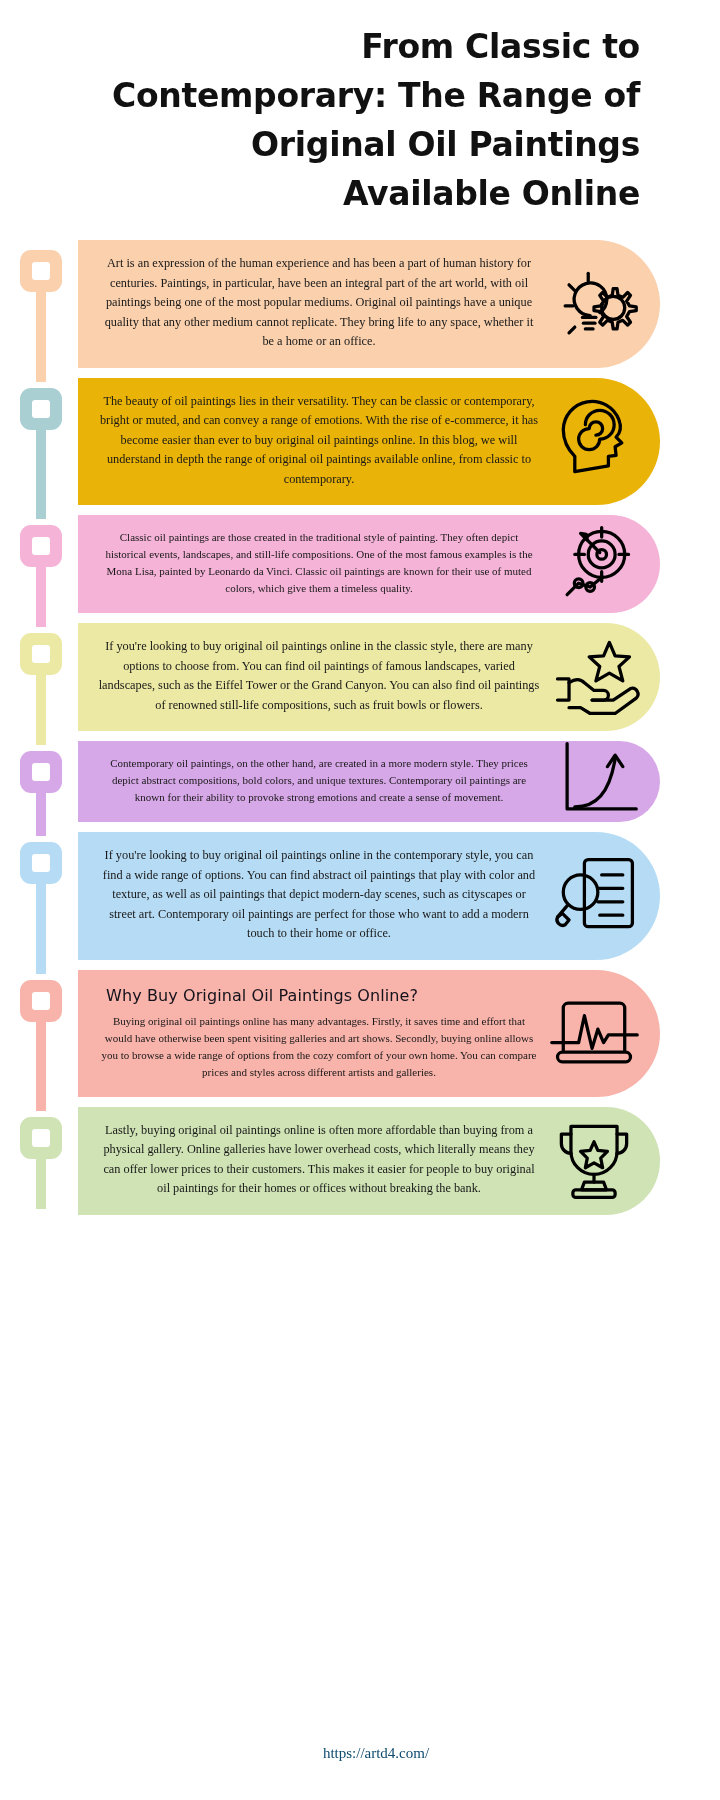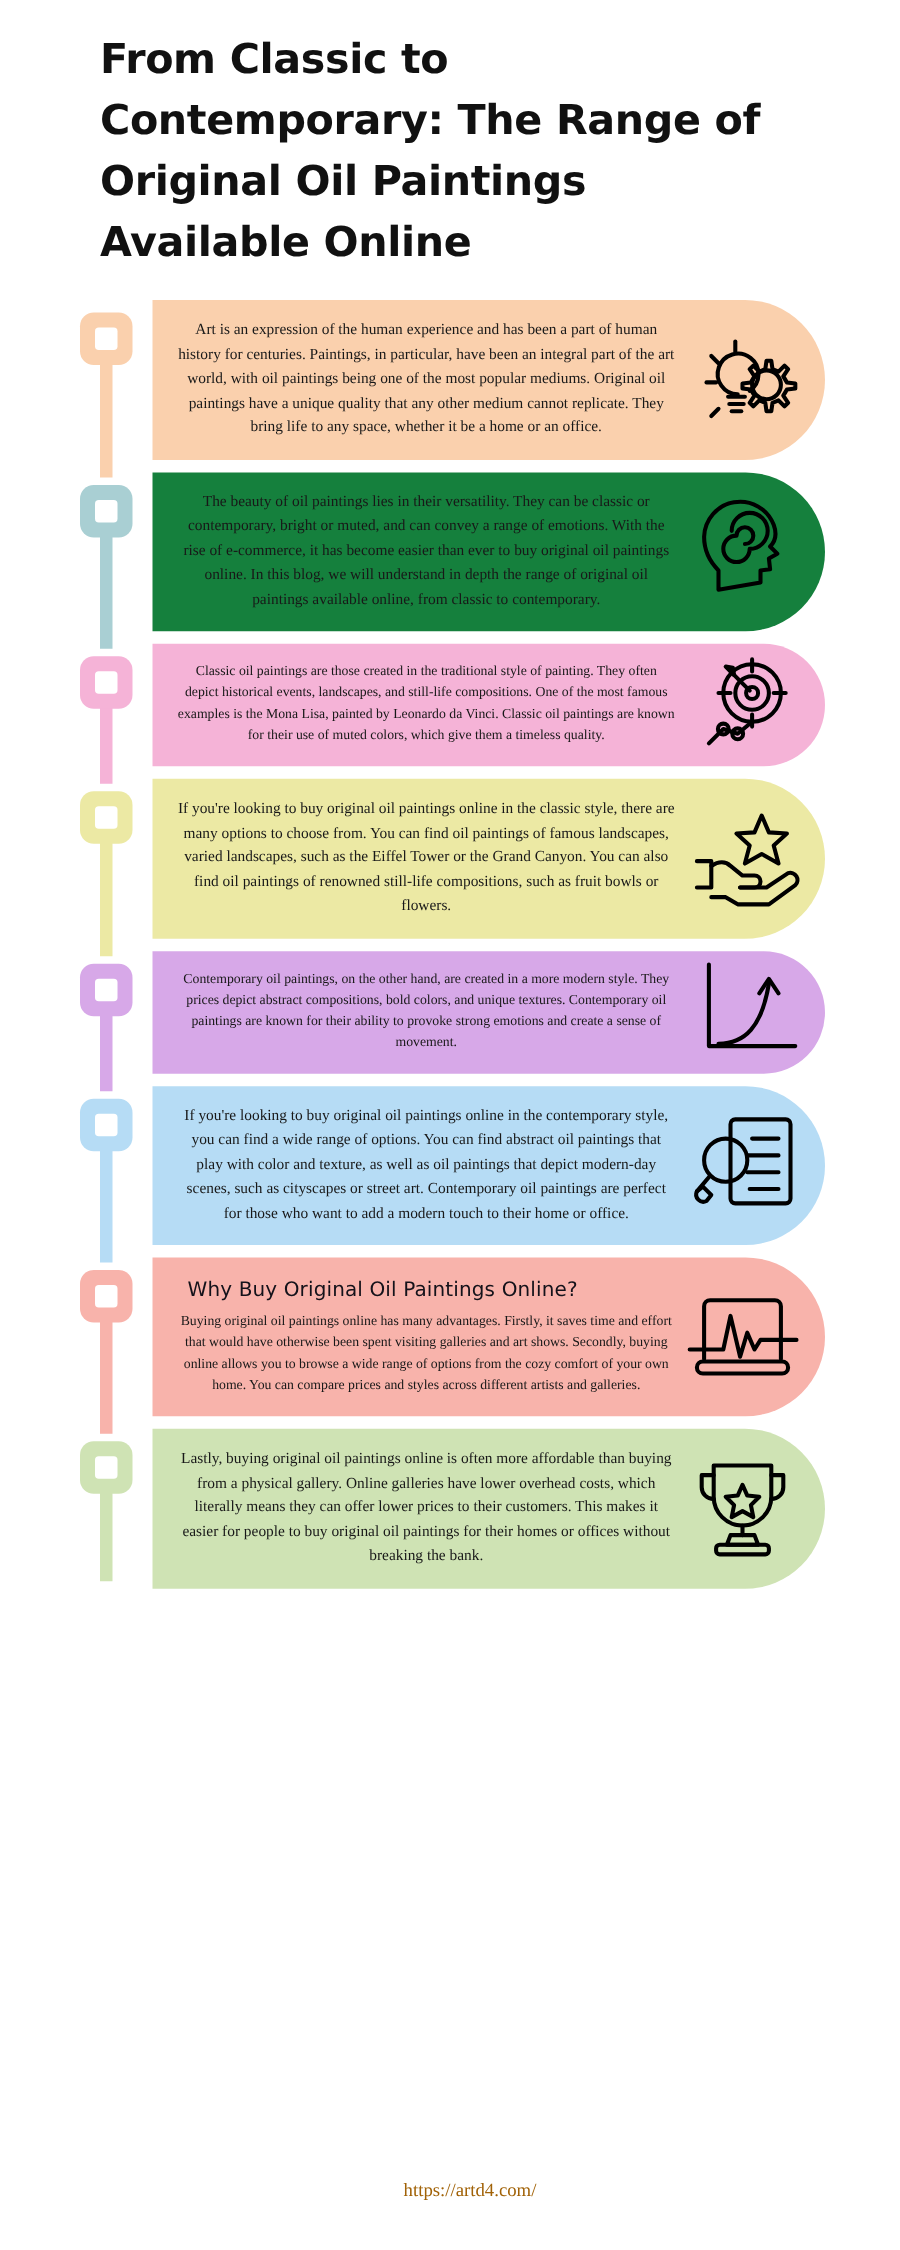--- a/index.html
+++ b/index.html
@@ -13,35 +13,35 @@
   body {
     font-family: "Liberation Serif", "DejaVu Serif", serif;
     position: relative;
     overflow: hidden;
   }
 
   
   .page-title {
     width: 560px;
     margin: 22px auto 0 auto;
-    text-align: left;
+    text-align: right;
     font-family: "DejaVu Sans", "Liberation Sans", sans-serif;
     font-weight: bold;
     font-size: 33px;
     line-height: 49px;
     letter-spacing: -0.3px;
     color: #111111;
   }
 
   
   .timeline {
     position: relative;
     width: 720px;
     margin-top: 22px;
-    padding-left: 64px;
+    padding-left: 20px;
   }
 
   .row {
     position: relative;
     display: flex;
     align-items: stretch;
     margin-bottom: 10px;
   }
 
   
@@ -128,21 +128,21 @@
 
   
   .footer-url {
     position: absolute;
     left: 0;
     right: 0;
     bottom: 38px;
     text-align: center;
     font-family: "Liberation Serif", "DejaVu Serif", serif;
     font-size: 15px;
-    color: #a16207;
+    color: #0c4a6e;
     padding-left: 32px;
   }
 </style>
 </head>
 <body>
 
 <h1 class="page-title">From Classic to Contemporary: The Range of Original Oil Paintings Available Online</h1>
 
 <div class="timeline" id="timeline">
     <div class="row">
@@ -170,21 +170,21 @@
         </div>
       </div>
     </div>
     <div class="row">
       <div class="marker-col">
         <div class="stem" style="background: rgb(169, 207, 211);"></div>
         <div class="marker" style="background: rgb(169, 207, 211);">
           <div class="inner"></div>
         </div>
       </div>
-      <div class="card" style="background: #15803d;">
+      <div class="card" style="background: #eab308;">
         <div class="card-body">The beauty of oil paintings lies in their versatility. They can be classic or contemporary, bright or muted, and can convey a range of emotions. With the rise of e-commerce, it has become easier than ever to buy original oil paintings online. In this blog, we will understand in depth the range of original oil paintings available online, from classic to contemporary.</div>
         <div class="card-icon">
           <svg viewBox="0 0 100 100" fill="none" stroke="#000" stroke-width="3.4" stroke-linecap="round" stroke-linejoin="round">
       <path d="M30 82 V66 c-8-8 -12-18 -12-28 a30 30 0 0 1 58-10 c3 8 1 14 -3 18 l6 6 -7 4 1 9 -8 1 0 10 z"></path>
       <path d="M52 44 a7 7 0 1 0 -7 -7 a11 11 0 1 0 11 11 a15 15 0 1 0 -15 -15"></path>
     </svg>
         </div>
       </div>
     </div>
     <div class="row">

